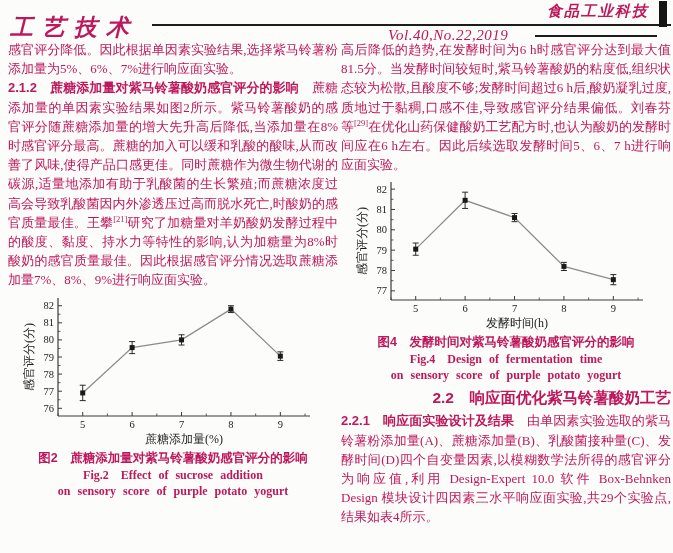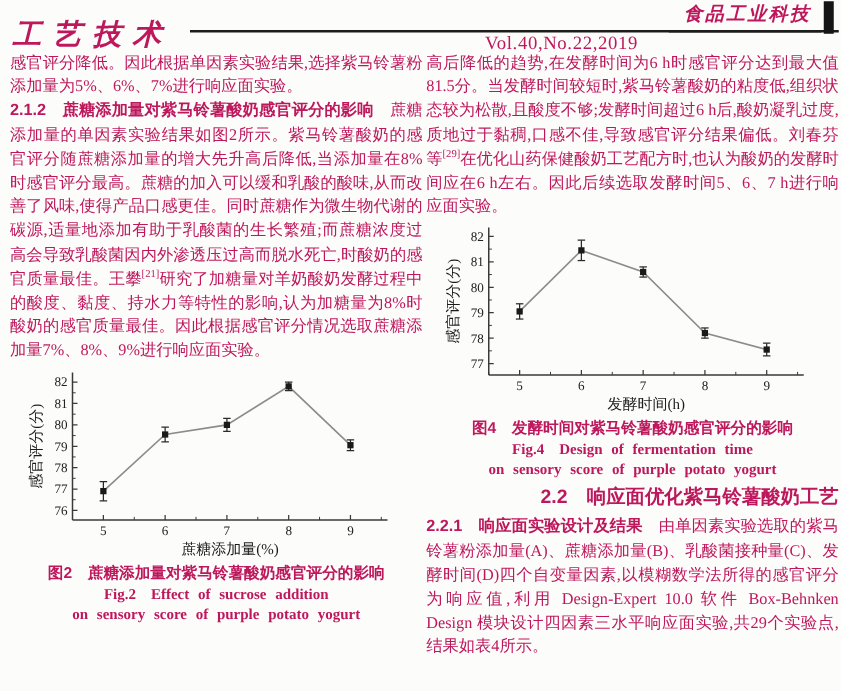--- a/index.html
+++ b/index.html
@@ -23,29 +23,29 @@
     height:2px;background:#1c1c1c;
   }
   .logo-wrap{
     position:absolute;right:6px;top:1px;
     display:flex;align-items:flex-start;
   }
   .logo-text{
     font-size:15px;font-weight:bold;font-style:italic;
     letter-spacing:2px;
     border-bottom:2px solid #1c1c1c;
-    padding:1px 8px 3px 12px;
+    padding:1px 8px 14px 12px;
     white-space:nowrap;
   }
   .logo-bar{
     width:8px;height:26px;background:#151515;margin-left:2px;
   }
   .issue{
     position:absolute;left:388px;top:27px;
-    font-size:15px;letter-spacing:0.5px;
+    font-style:italic;font-size:15px;letter-spacing:0.5px;
   }
   
   .col{
     position:absolute;top:40px;width:330px;
     font-size:13px;line-height:19.2px;
     text-align:justify;text-justify:inter-ideograph;
   }
   .col-left{left:8px;}
   .col-right{left:341px;}
   .body-p{margin:0;}

